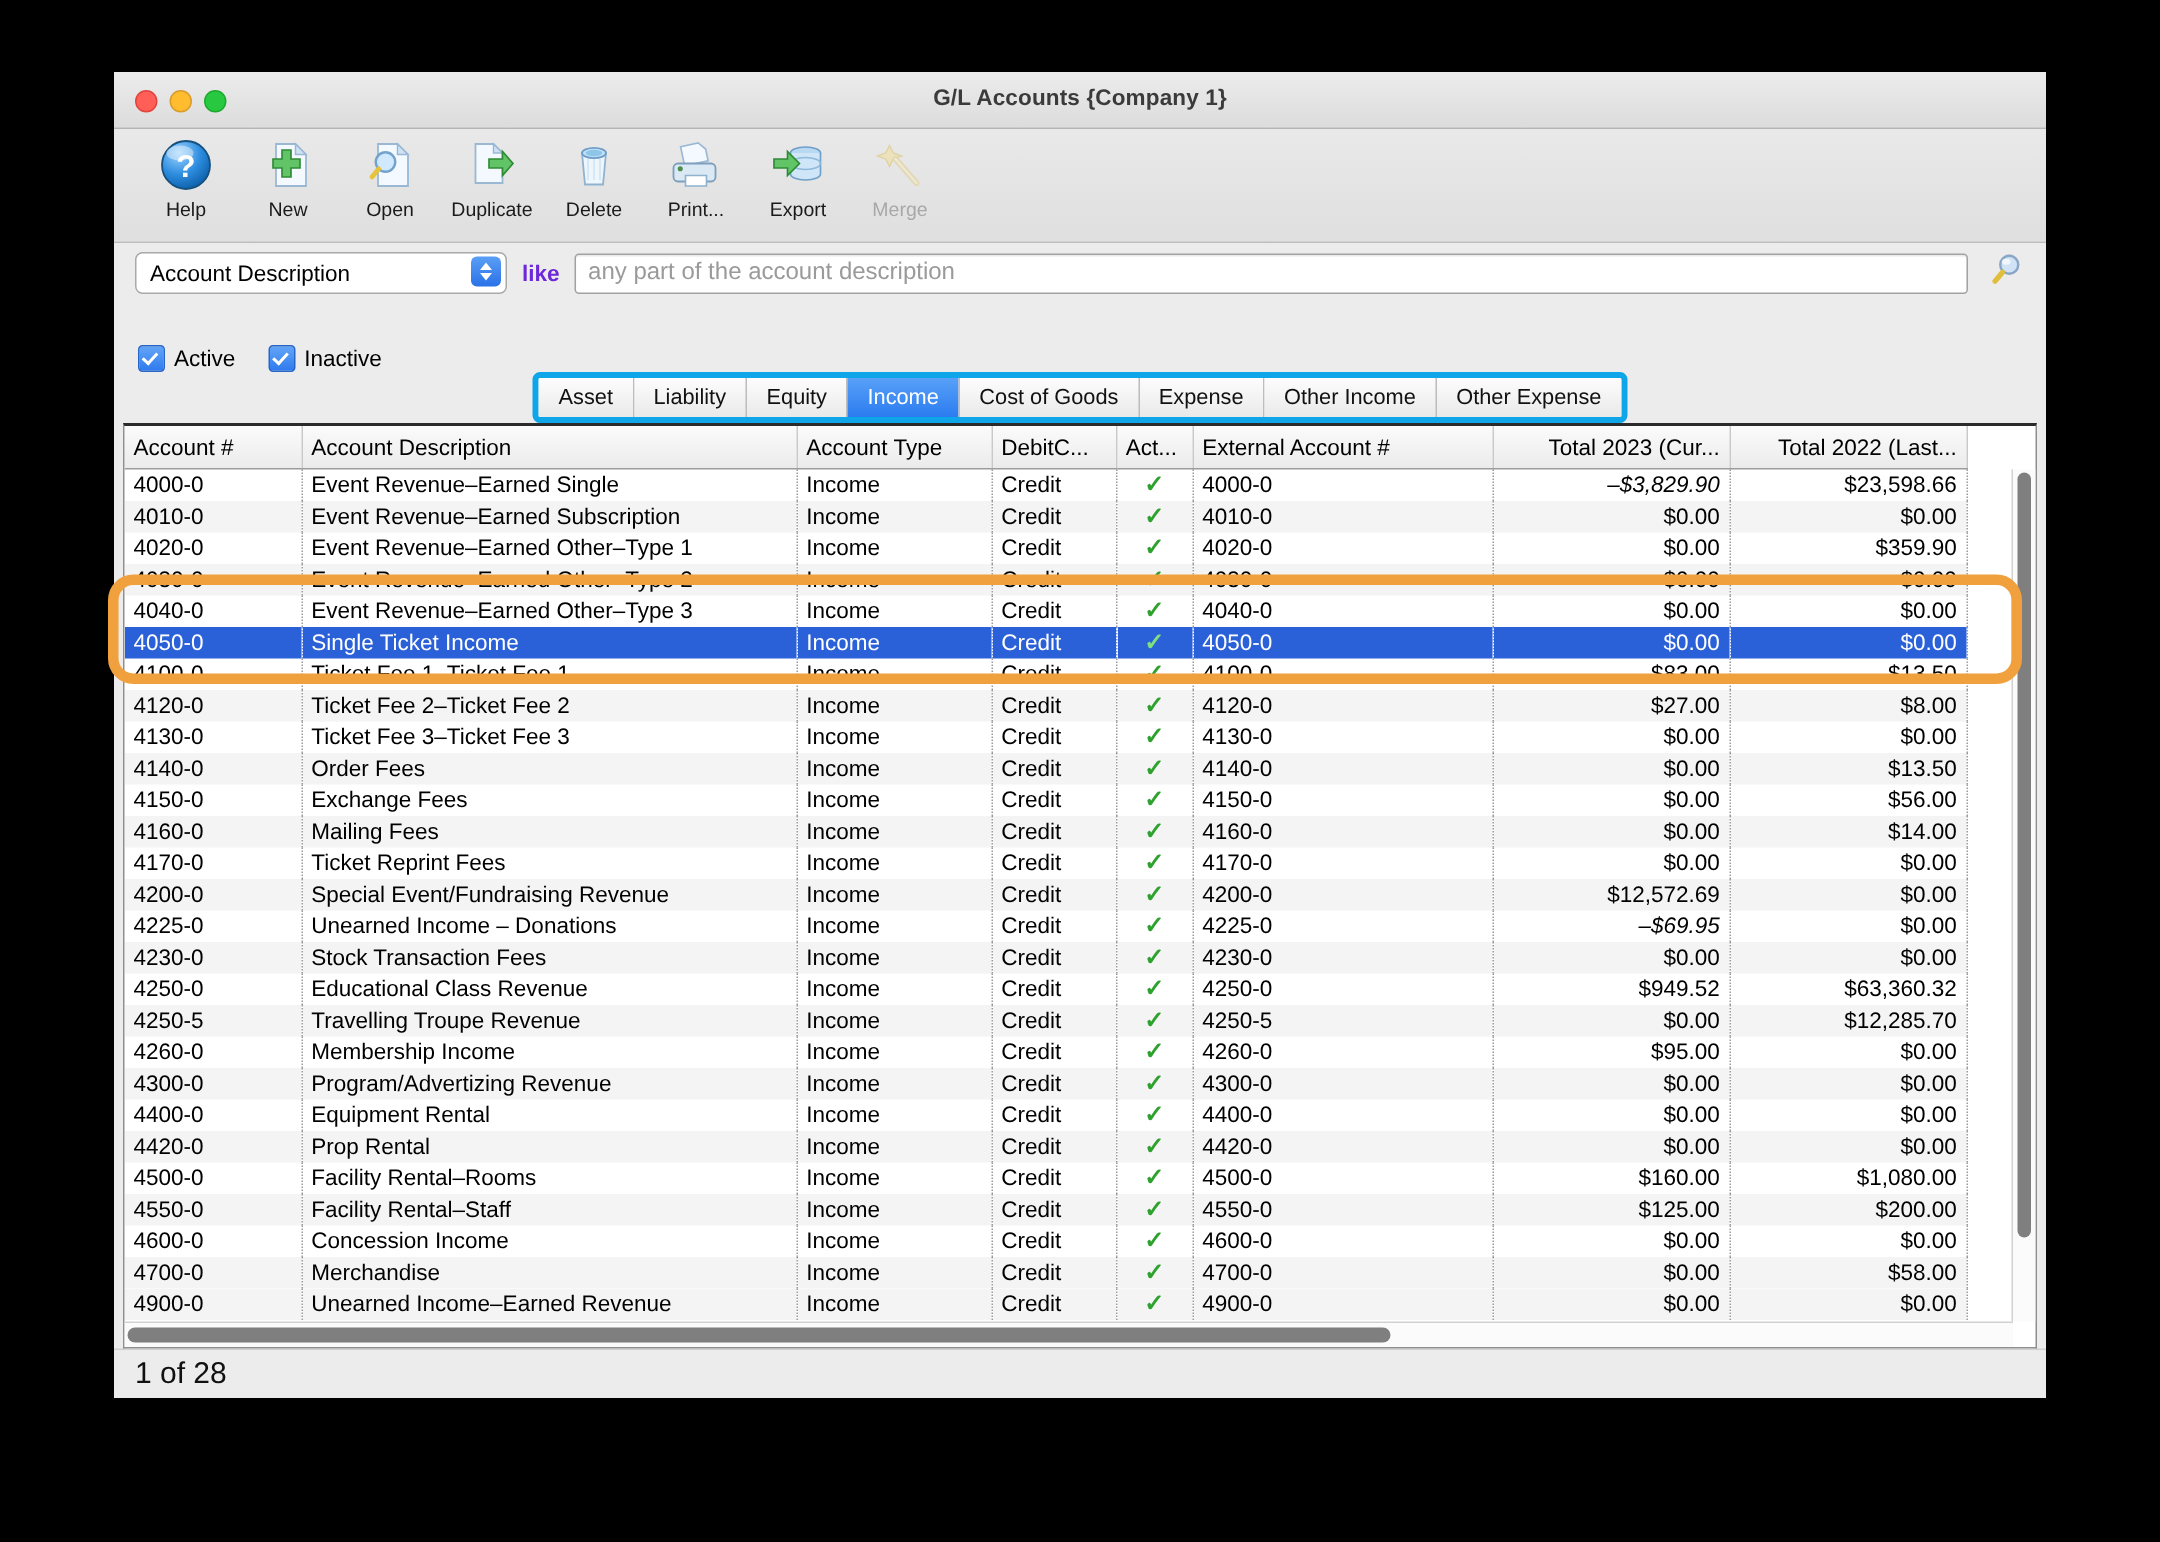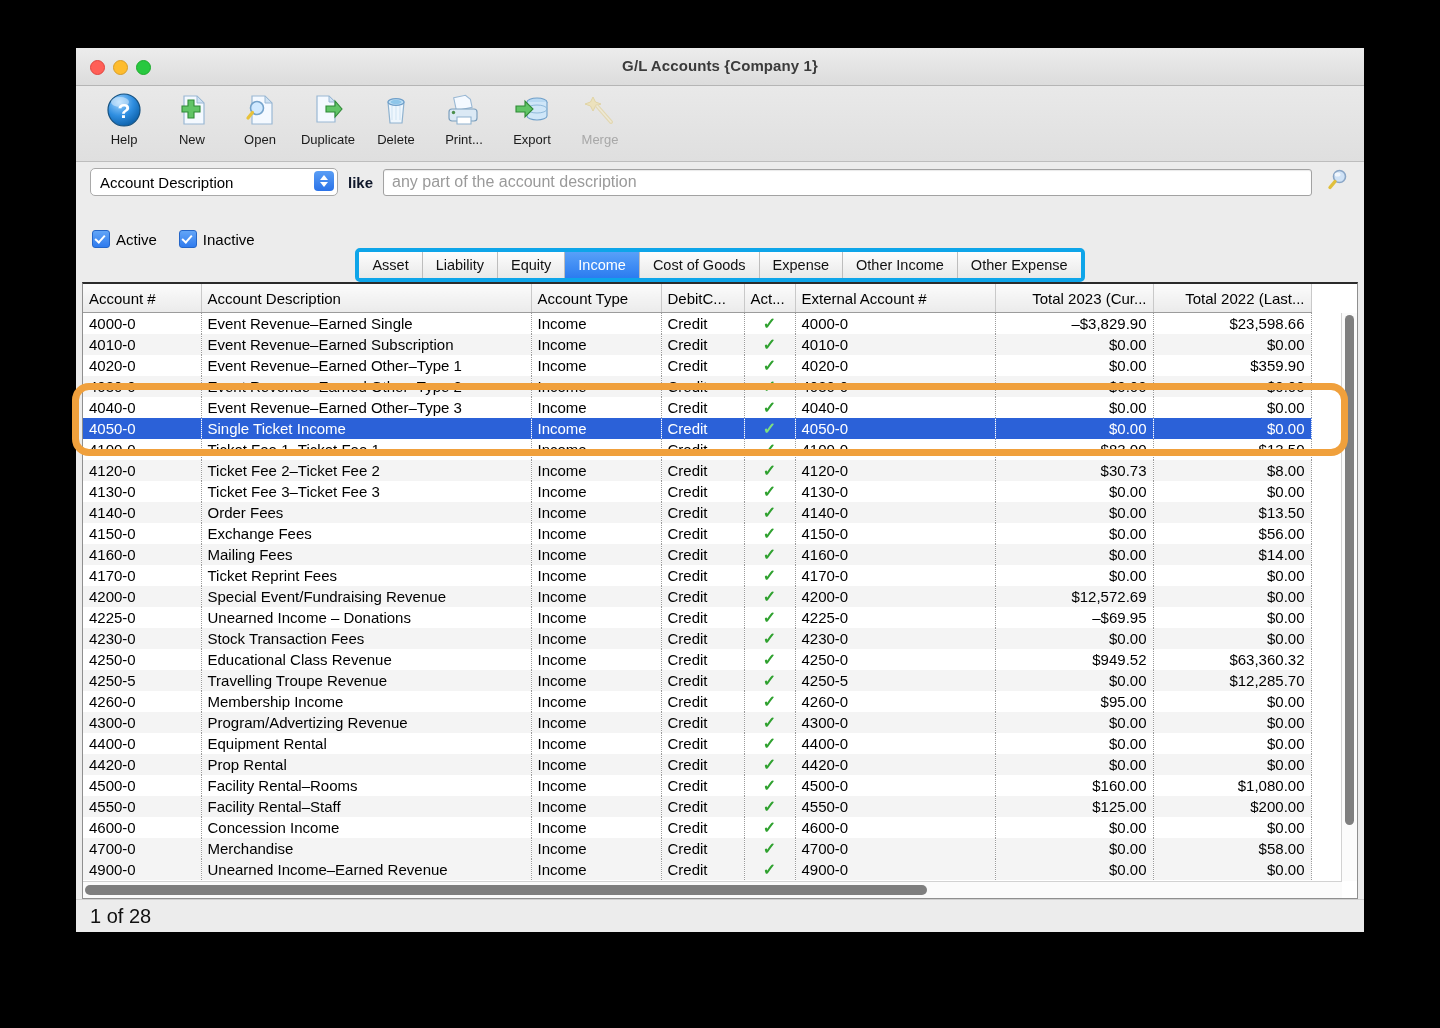--- a/index.html
+++ b/index.html
@@ -61,21 +61,21 @@
     box-shadow:0 1px 0 rgba(255,255,255,.7) inset;
   }
   .combo .arrows{
     position:absolute;right:3px;top:2px;width:20px;height:20px;border-radius:4px;
     background:linear-gradient(to bottom,#5a9ef5,#2a72e8);
     display:flex;flex-direction:column;align-items:center;justify-content:center;gap:2px;
   }
   .combo .arrows i{display:block;width:0;height:0;border-left:4px solid transparent;border-right:4px solid transparent;}
   .combo .arrows i.up{border-bottom:5px solid #fff;}
   .combo .arrows i.dn{border-top:5px solid #fff;}
-  .likelbl{font-size:15px;font-weight:bold;color:#0f172a;}
+  .likelbl{font-size:15px;font-weight:bold;color:#6d28d9;}
   .searchfield{
     flex:1;height:25px;background:#fff;border:1px solid #a2a2a2;border-radius:3px;
     display:flex;align-items:center;padding:0 8px;font-size:16px;color:#9a9a9a;
     box-shadow:0 1px 1px rgba(0,0,0,.09) inset;
   }
   .magbtn{width:32px;height:30px;display:flex;align-items:center;justify-content:center;}
   
   .checkrow{
     flex:0 0 30px;display:flex;align-items:center;padding-left:16px;gap:22px;background:#ececec;
   }
@@ -119,21 +119,21 @@
   table.grid td{
     height:21px;font-size:15px;color:#000;
     border-right:1px dotted #9b9b9b;
     padding:0 6px;white-space:nowrap;overflow:hidden;
     line-height:21px;
   }
   table.grid td.num{text-align:right;}
   table.grid td.ctr{text-align:center;}
   tr.alt td{background:#f4f4f4;}
   tr.sel td{background:#2b61d8;color:#fff;border-right-color:#6d93e6;}
-  td.neg{color:#ff3b16;}
+  td.neg{color:#ff3b16;font-style:italic;}
   .chk-mark{color:#2fa12f;font-size:16px;font-weight:bold;}
   tr.sel .chk-mark{color:#7fe07f;}
   
   .vsb{
     position:absolute;right:0;top:29px;bottom:17px;width:15px;
     background:#fbfbfb;border-left:1px solid #d2d2d2;
   }
   .vsb .thumb{
     position:absolute;left:3px;right:3px;top:2px;height:510px;
     background:#7f7f7f;border-radius:5px;
@@ -433,21 +433,21 @@
             <td class="num">$83.00</td>
             <td class="num">$13.50</td>
           </tr>
           <tr class="alt">
             <td class="">4120-0</td>
             <td class="">Ticket Fee 2–Ticket Fee 2</td>
             <td class="">Income</td>
             <td class="">Credit</td>
             <td class="ctr"><span class="chk-mark">✓</span></td>
             <td class="">4120-0</td>
-            <td class="num">$30.73</td>
+            <td class="num">$27.00</td>
             <td class="num">$8.00</td>
           </tr>
           <tr class="">
             <td class="">4130-0</td>
             <td class="">Ticket Fee 3–Ticket Fee 3</td>
             <td class="">Income</td>
             <td class="">Credit</td>
             <td class="ctr"><span class="chk-mark">✓</span></td>
             <td class="">4130-0</td>
             <td class="num">$0.00</td>

